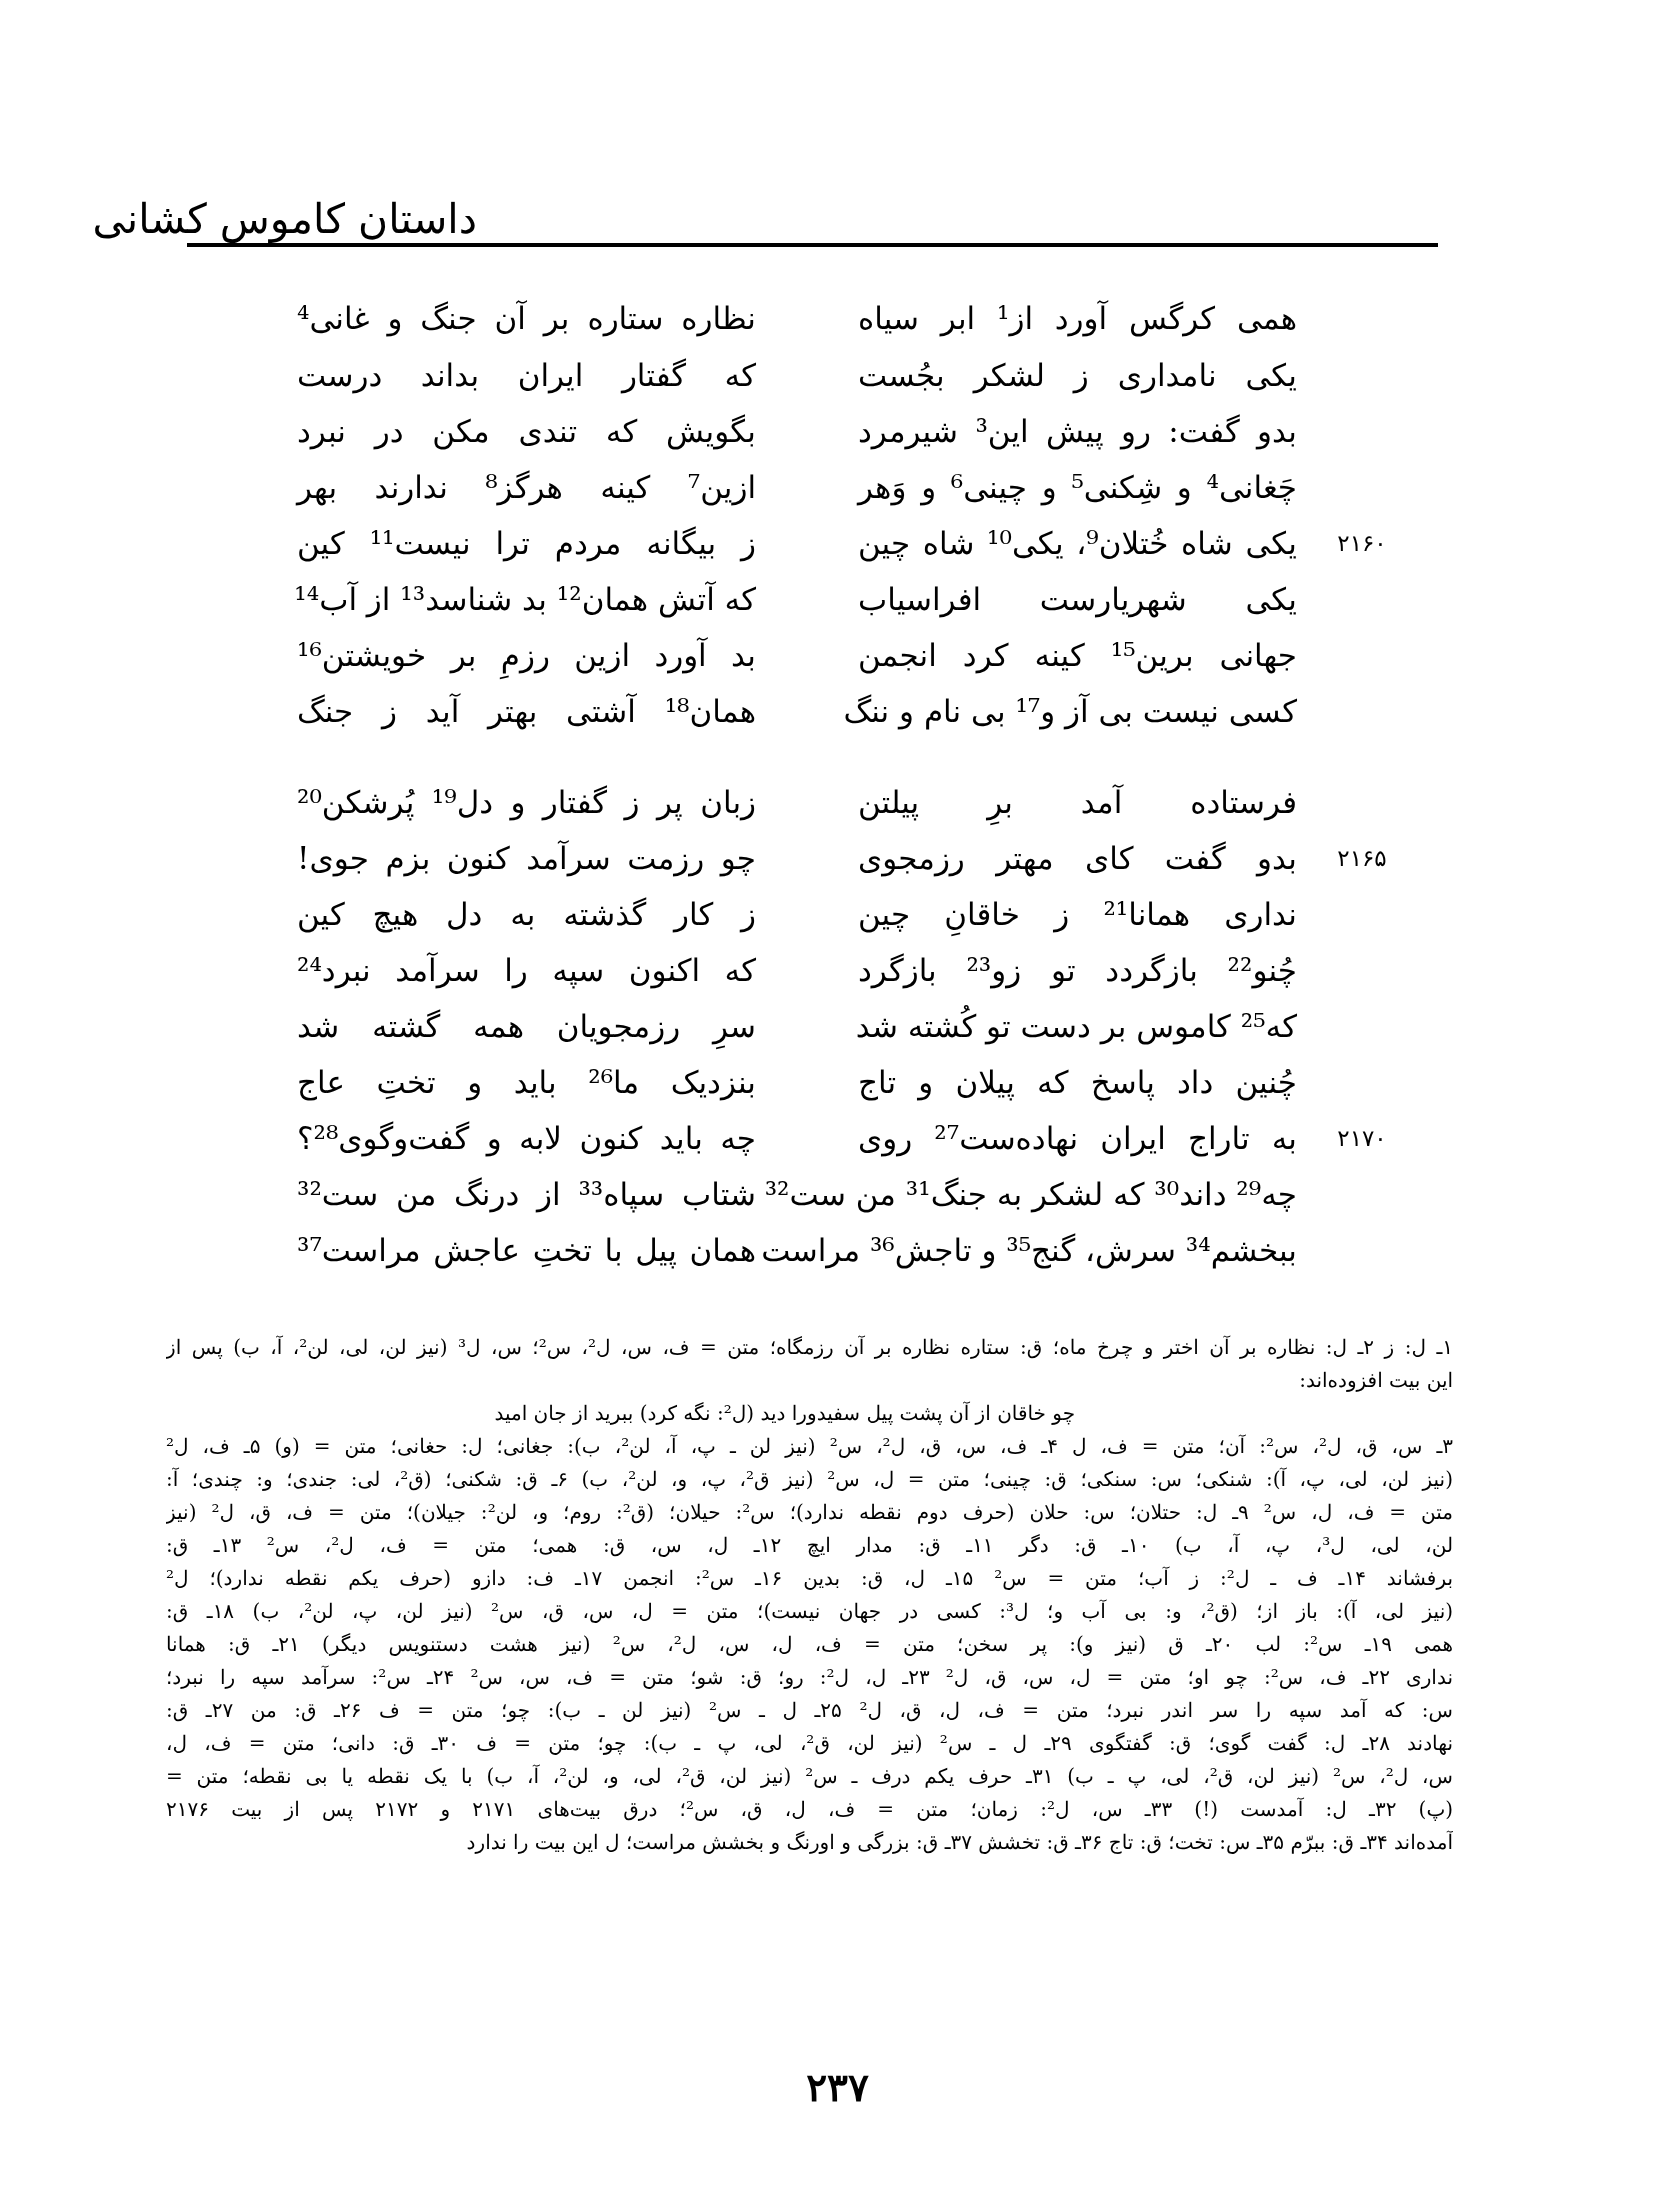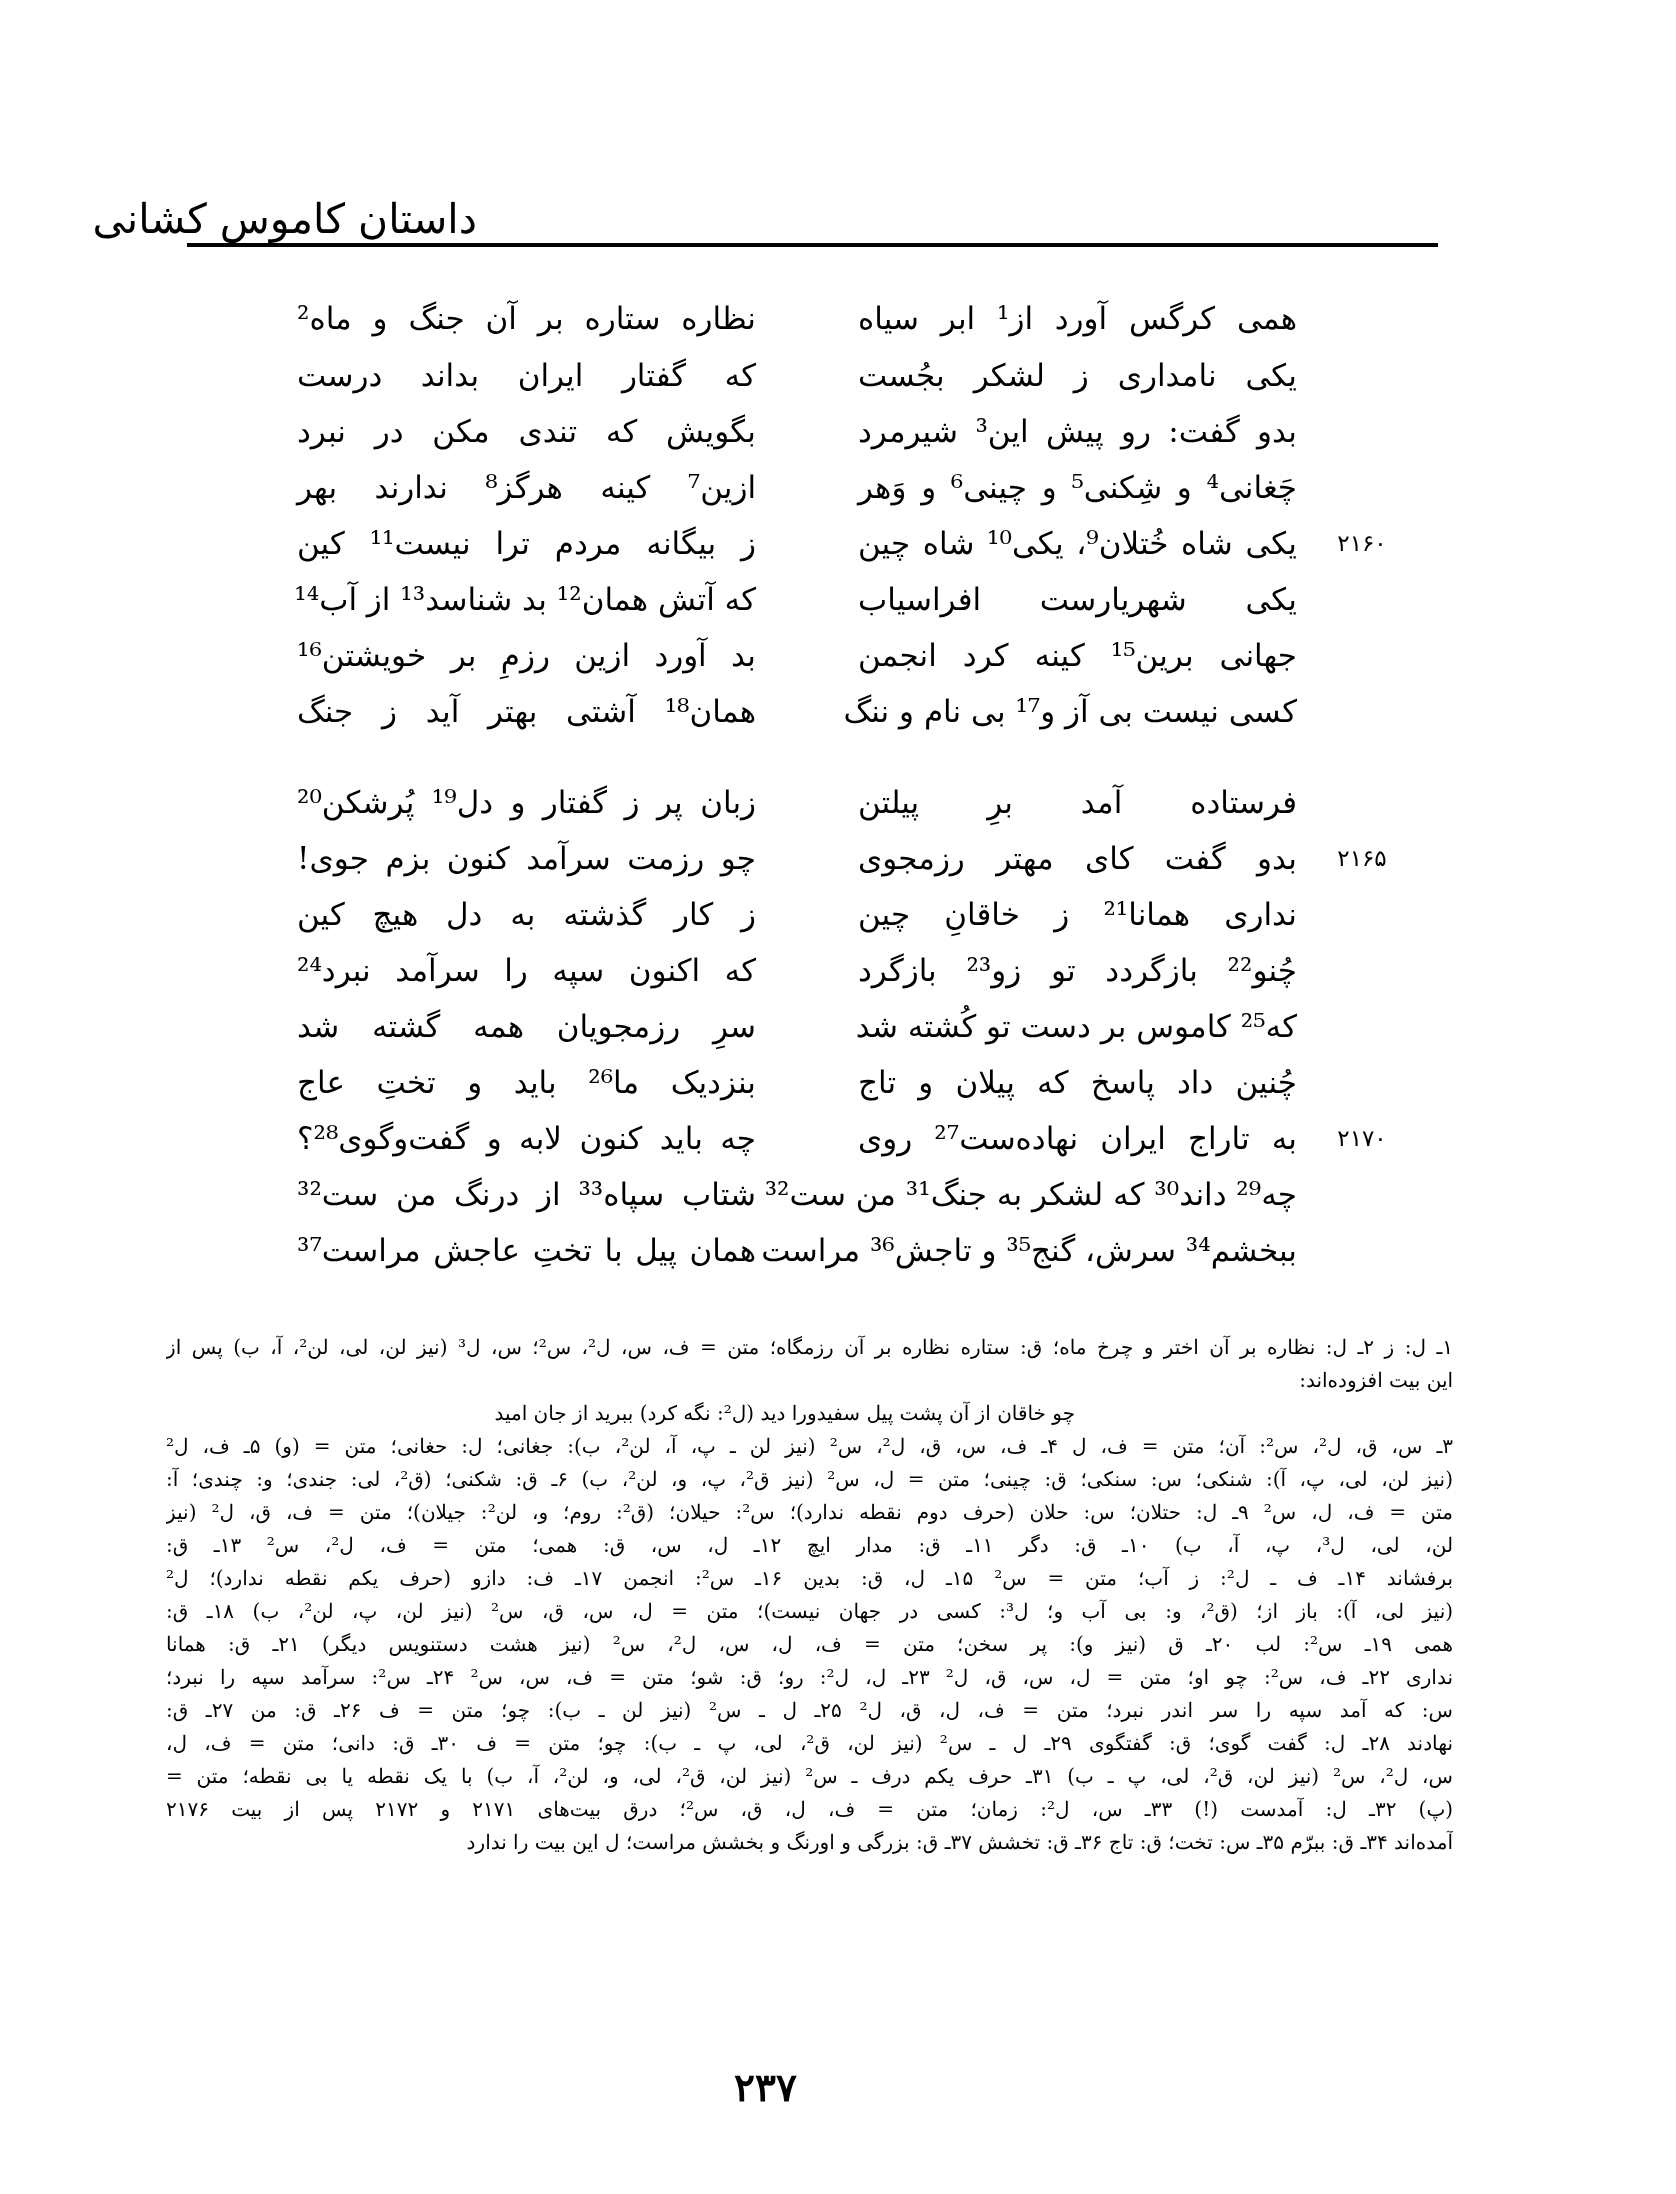--- a/index.html
+++ b/index.html
@@ -34,36 +34,36 @@
     position: absolute; left: 166px; top: 1331px; width: 1287px; direction: rtl;
     font-size: 20px; line-height: 33px; text-align: justify;
   }
   .fn-line { display: block; white-space: nowrap; overflow: hidden; text-align: justify; text-align-last: justify; }
   .fn-line.last { text-align-last: right; }
   .fn-verse {
     display: flex; justify-content: space-between; direction: rtl;
     padding: 0 378px 0 351px; white-space: nowrap;
   }
   .page-number {
-    position: absolute; left: 734px; top: 2064px; width: 135px; text-align: left;
+    position: absolute; left: 734px; top: 2064px; width: 135px; text-align: right;
     font-size: 39px; font-weight: bold; line-height: 47px; direction: rtl;
   }
 </style>
 </head>
 <body>
 
 <div class="page-title">داستان کاموس کشانی</div>
 <div class="header-rule"></div>
 
 <div class="verses">
 
   <div class="verse-row" style="top:290px">
     <span class="verse-number"></span>
     <span class="hemistich first">همی کرگس آورد از¹ ابر سیاه</span>
-    <span class="hemistich second">نظاره ستاره بر آن جنگ و ماه²</span>
+    <span class="hemistich second">نظاره ستاره بر آن جنگ و غانی⁴</span>
   </div>
   <div class="verse-row" style="top:347px">
     <span class="verse-number"></span>
     <span class="hemistich first">یکی نامداری ز لشکر بجُست</span>
     <span class="hemistich second">که گفتار ایران بداند درست</span>
   </div>
   <div class="verse-row" style="top:403px">
     <span class="verse-number"></span>
     <span class="hemistich first">بدو گفت: رو پیش این³ شیرمرد</span>
     <span class="hemistich second">بگویش که تندی مکن در نبرد</span>

